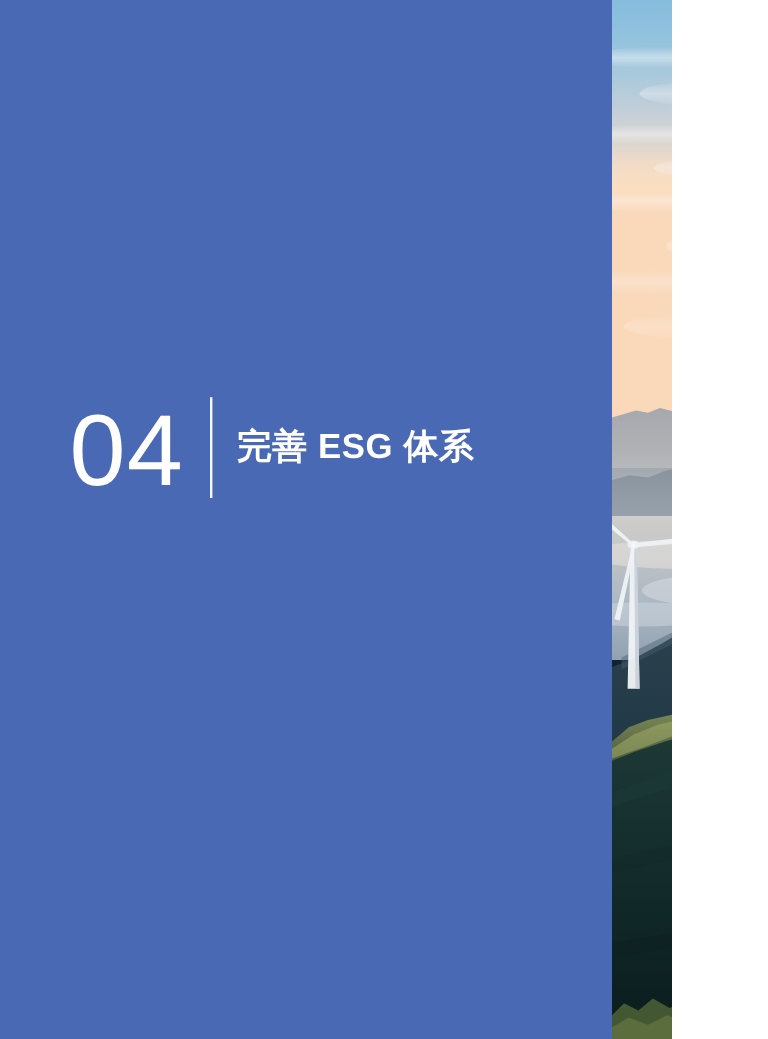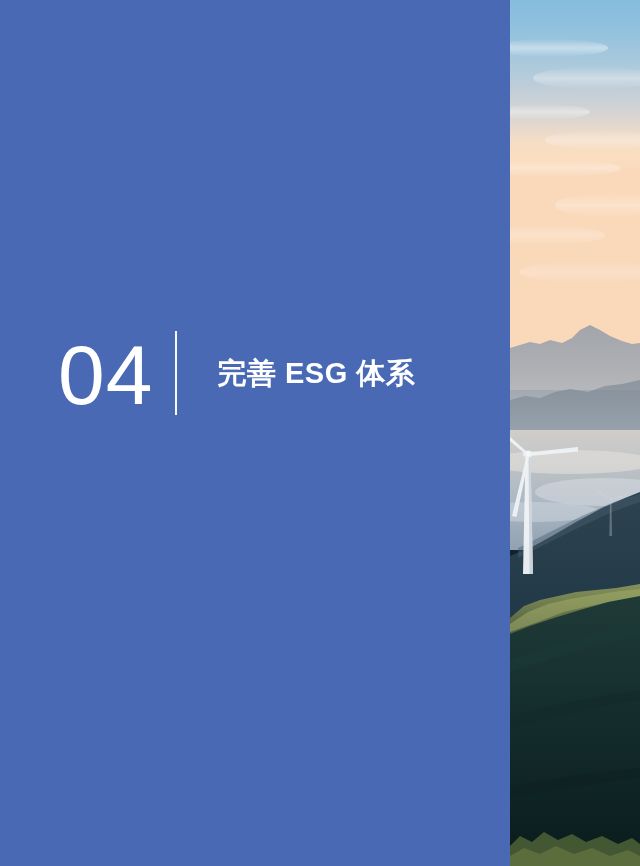--- a/index.html
+++ b/index.html
@@ -6,21 +6,21 @@
     margin: 0;
     padding: 0;
     background: #ffffff;
   }
   body {
     font-family: "Liberation Sans", "DejaVu Sans", sans-serif;
   }
 
   #slide {
     position: relative;
-    width: 640px;
+    width: 560px;
     height: 866px;
     overflow: hidden;
     background: #4a69b5;
   }
 
   
   .blue-panel {
     position: absolute;
     left: 0;
     top: 0;
@@ -60,21 +60,20 @@
     margin-right: 20px;
     flex: 0 0 auto;
     opacity: 0.95;
   }
 
   .section-titles {
     display: flex;
     flex-direction: row;
     justify-content: center;
     gap: 7px;
-    margin-left: 20px;
   }
 
   .section-title-line {
     color: #ffffff;
     font-size: 29px;
     font-weight: bold;
     line-height: 1.12;
     letter-spacing: 0.5px;
     white-space: nowrap;
     font-family: "Liberation Sans", "DejaVu Sans", sans-serif;

